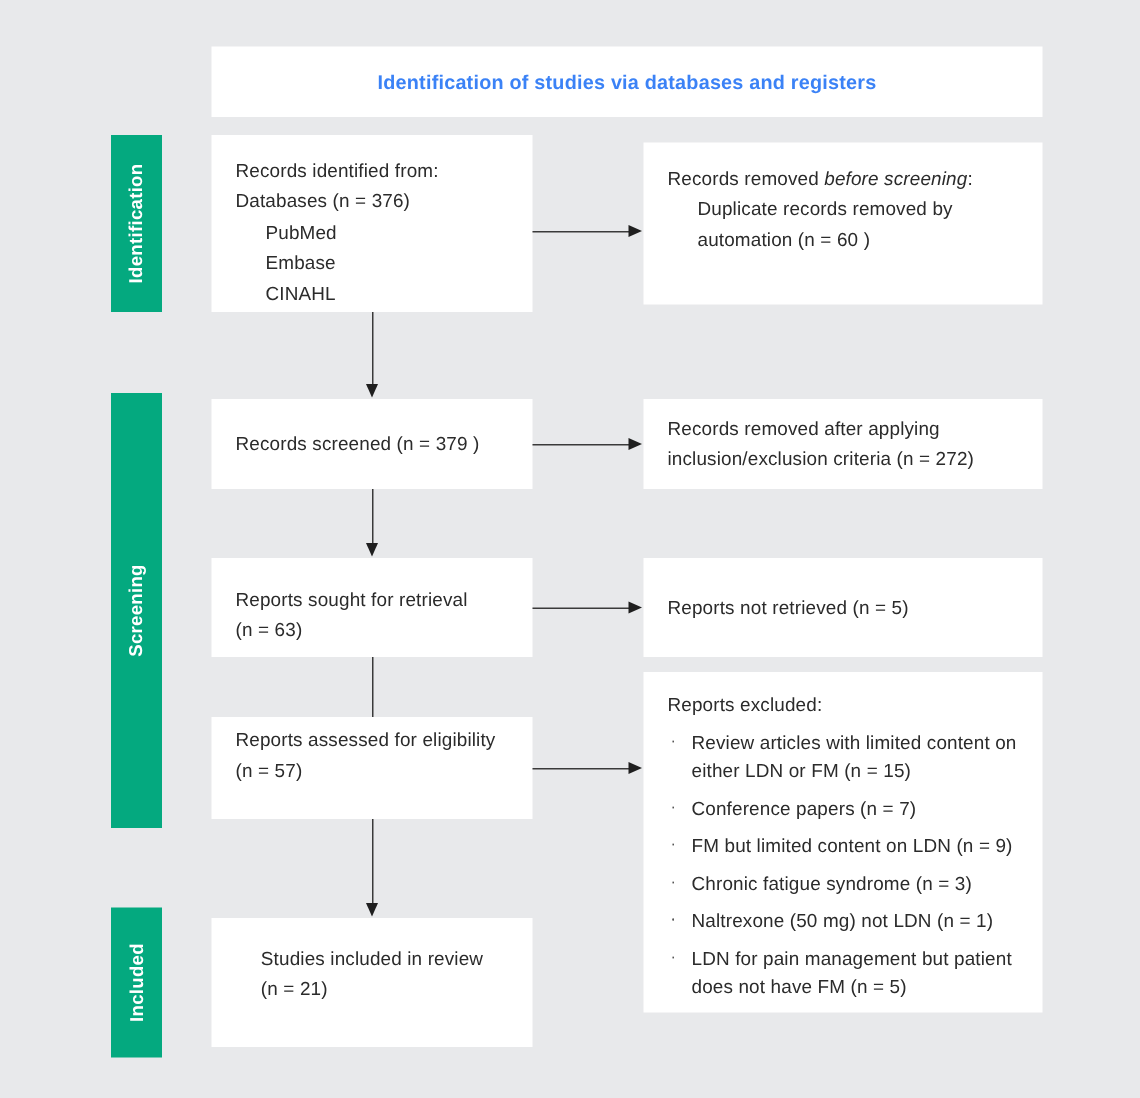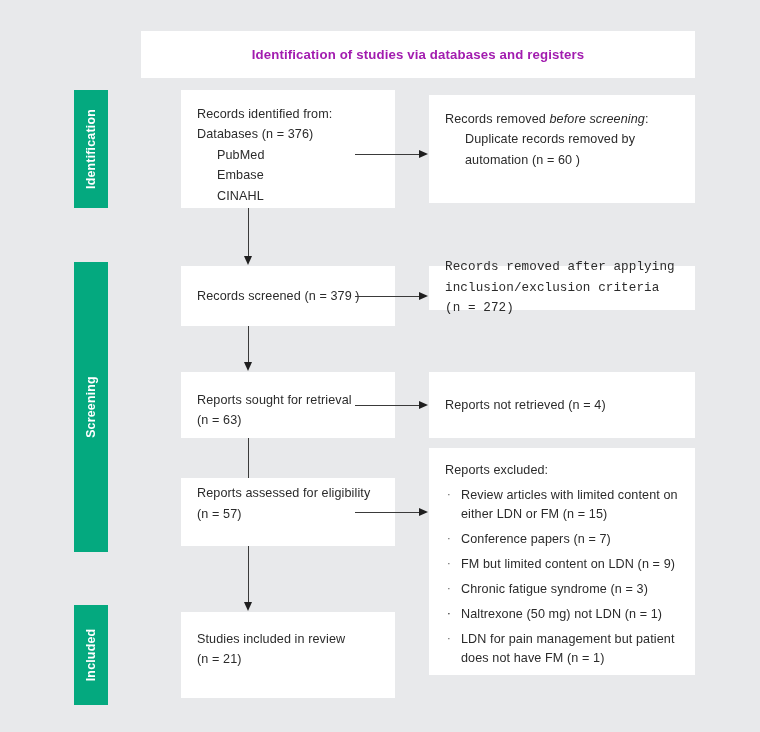--- a/index.html
+++ b/index.html
@@ -37,21 +37,21 @@
     left: 141px;
     top: 31px;
     width: 554px;
     height: 47px;
     display: flex;
     align-items: center;
     justify-content: center;
     padding: 0;
   }
   #header-banner .title {
-    color: #a21caf;
+    color: #3b82f6;
     font-weight: bold;
     font-size: 13.2px;
     letter-spacing: .15px;
   }
 
   
   .phase-bar {
     position: absolute;
     left: 74px;
     width: 34px;
@@ -67,32 +67,32 @@
     color: #ffffff;
     font-weight: bold;
     font-size: 12.4px;
     letter-spacing: .2px;
   }
   #phase-identification { top: 90px;  height: 118px; }
   #phase-screening     { top: 262px; height: 290px; }
   #phase-included      { top: 605px; height: 100px; }
 
   
-  .left-box  { left: 141px; width: 214px; margin-left: 40px; }
+  .left-box  { left: 141px; width: 214px; }
   .right-box { left: 429px; width: 266px; }
 
   #box-records-identified { top: 90px;  height: 118px; }
   #box-records-removed    { top: 95px;  height: 108px; }
   #box-records-screened   { top: 266px; height: 60px;  display:flex; align-items:center; padding-top:0; padding-bottom:0;}
-  #box-records-removed-criteria { top: 266px; height: 44px; display:flex; align-items:center; padding-top:0; padding-bottom:0;font-family:Liberation Mono, monospace;}
+  #box-records-removed-criteria { top: 266px; height: 60px; display:flex; align-items:center; padding-top:0; padding-bottom:0;}
   #box-reports-sought     { top: 372px; height: 66px;  display:flex; align-items:center; padding-top:10px; padding-bottom:0;}
   #box-reports-not-retrieved { top: 372px; height: 66px; display:flex; align-items:center; padding-top:0; padding-bottom:0;}
   #box-reports-assessed   { top: 478px; height: 68px;  display:flex; align-items:center; padding-top:0; padding-bottom:17px;}
   #box-reports-excluded   { top: 448px; height: 227px; padding: 12px 16px; }
-  #box-studies-included   { top: 612px; height: 86px;  display:flex; align-items:center; padding-top:0; padding-bottom:12px;}
+  #box-studies-included   { top: 612px; height: 86px;  display:flex; align-items:center; padding-top:0; padding-bottom:12px;justify-content:center;}
 
   .box-lines { display: block; }
   .box-lines .line { display: block; }
   .box-lines .indent { padding-left: 20px; }
   .italic { font-style: italic; }
 
   
   .excl-head { display: block; margin-bottom: 6px; }
   ul.excl-list {
     list-style: none;
@@ -217,21 +217,21 @@
 
   <div class="box left-box" id="box-reports-sought">
     <span class="box-lines">
       <span class="line">Reports sought for retrieval</span>
       <span class="line">(n = 63)</span>
     </span>
   </div>
 
   <div class="box right-box" id="box-reports-not-retrieved">
     <span class="box-lines">
-      <span class="line">Reports not retrieved (n = 4)</span>
+      <span class="line">Reports not retrieved (n = 5)</span>
     </span>
   </div>
 
   <div class="conn" style="left:355px; top:405px; width:74px;">
     <div class="shaft-h" style="width:65px;"></div>
     <div class="head-h" style="left:64px;"></div>
   </div>
 
   <div class="conn" style="left:248px; top:438px; height:50px;">
     <div class="shaft-v" style="height:41px;"></div>
@@ -247,21 +247,21 @@
 
   <div class="box right-box" id="box-reports-excluded">
     <span class="excl-head">Reports excluded:</span>
     <ul class="excl-list">
       <li><span class="bullet">·</span><span>Review articles with limited content on either LDN or FM (n = 15)</span></li>
       <li><span class="bullet">·</span><span>Conference papers (n = 7)</span></li>
       <li><span class="bullet">·</span><span>FM but limited content on LDN (n = 9)</span></li>
       <li><span class="bullet">·</span><span>Chronic fatigue syndrome (n = 3)</span></li>
       <li><span class="bullet">·</span></li>
       <li><span class="bullet">·</span><span>Naltrexone (50 mg) not LDN (n = 1)</span></li>
-      <li><span class="bullet">·</span><span>LDN for pain management but patient does not have FM (n = 1)</span></li>
+      <li><span class="bullet">·</span><span>LDN for pain management but patient does not have FM (n = 5)</span></li>
     </ul>
   </div>
 
   <div class="conn" style="left:355px; top:512px; width:74px;">
     <div class="shaft-h" style="width:65px;"></div>
     <div class="head-h" style="left:64px;"></div>
   </div>
 
   <div class="conn" style="left:248px; top:546px; height:66px;">
     <div class="shaft-v" style="height:57px;"></div>

